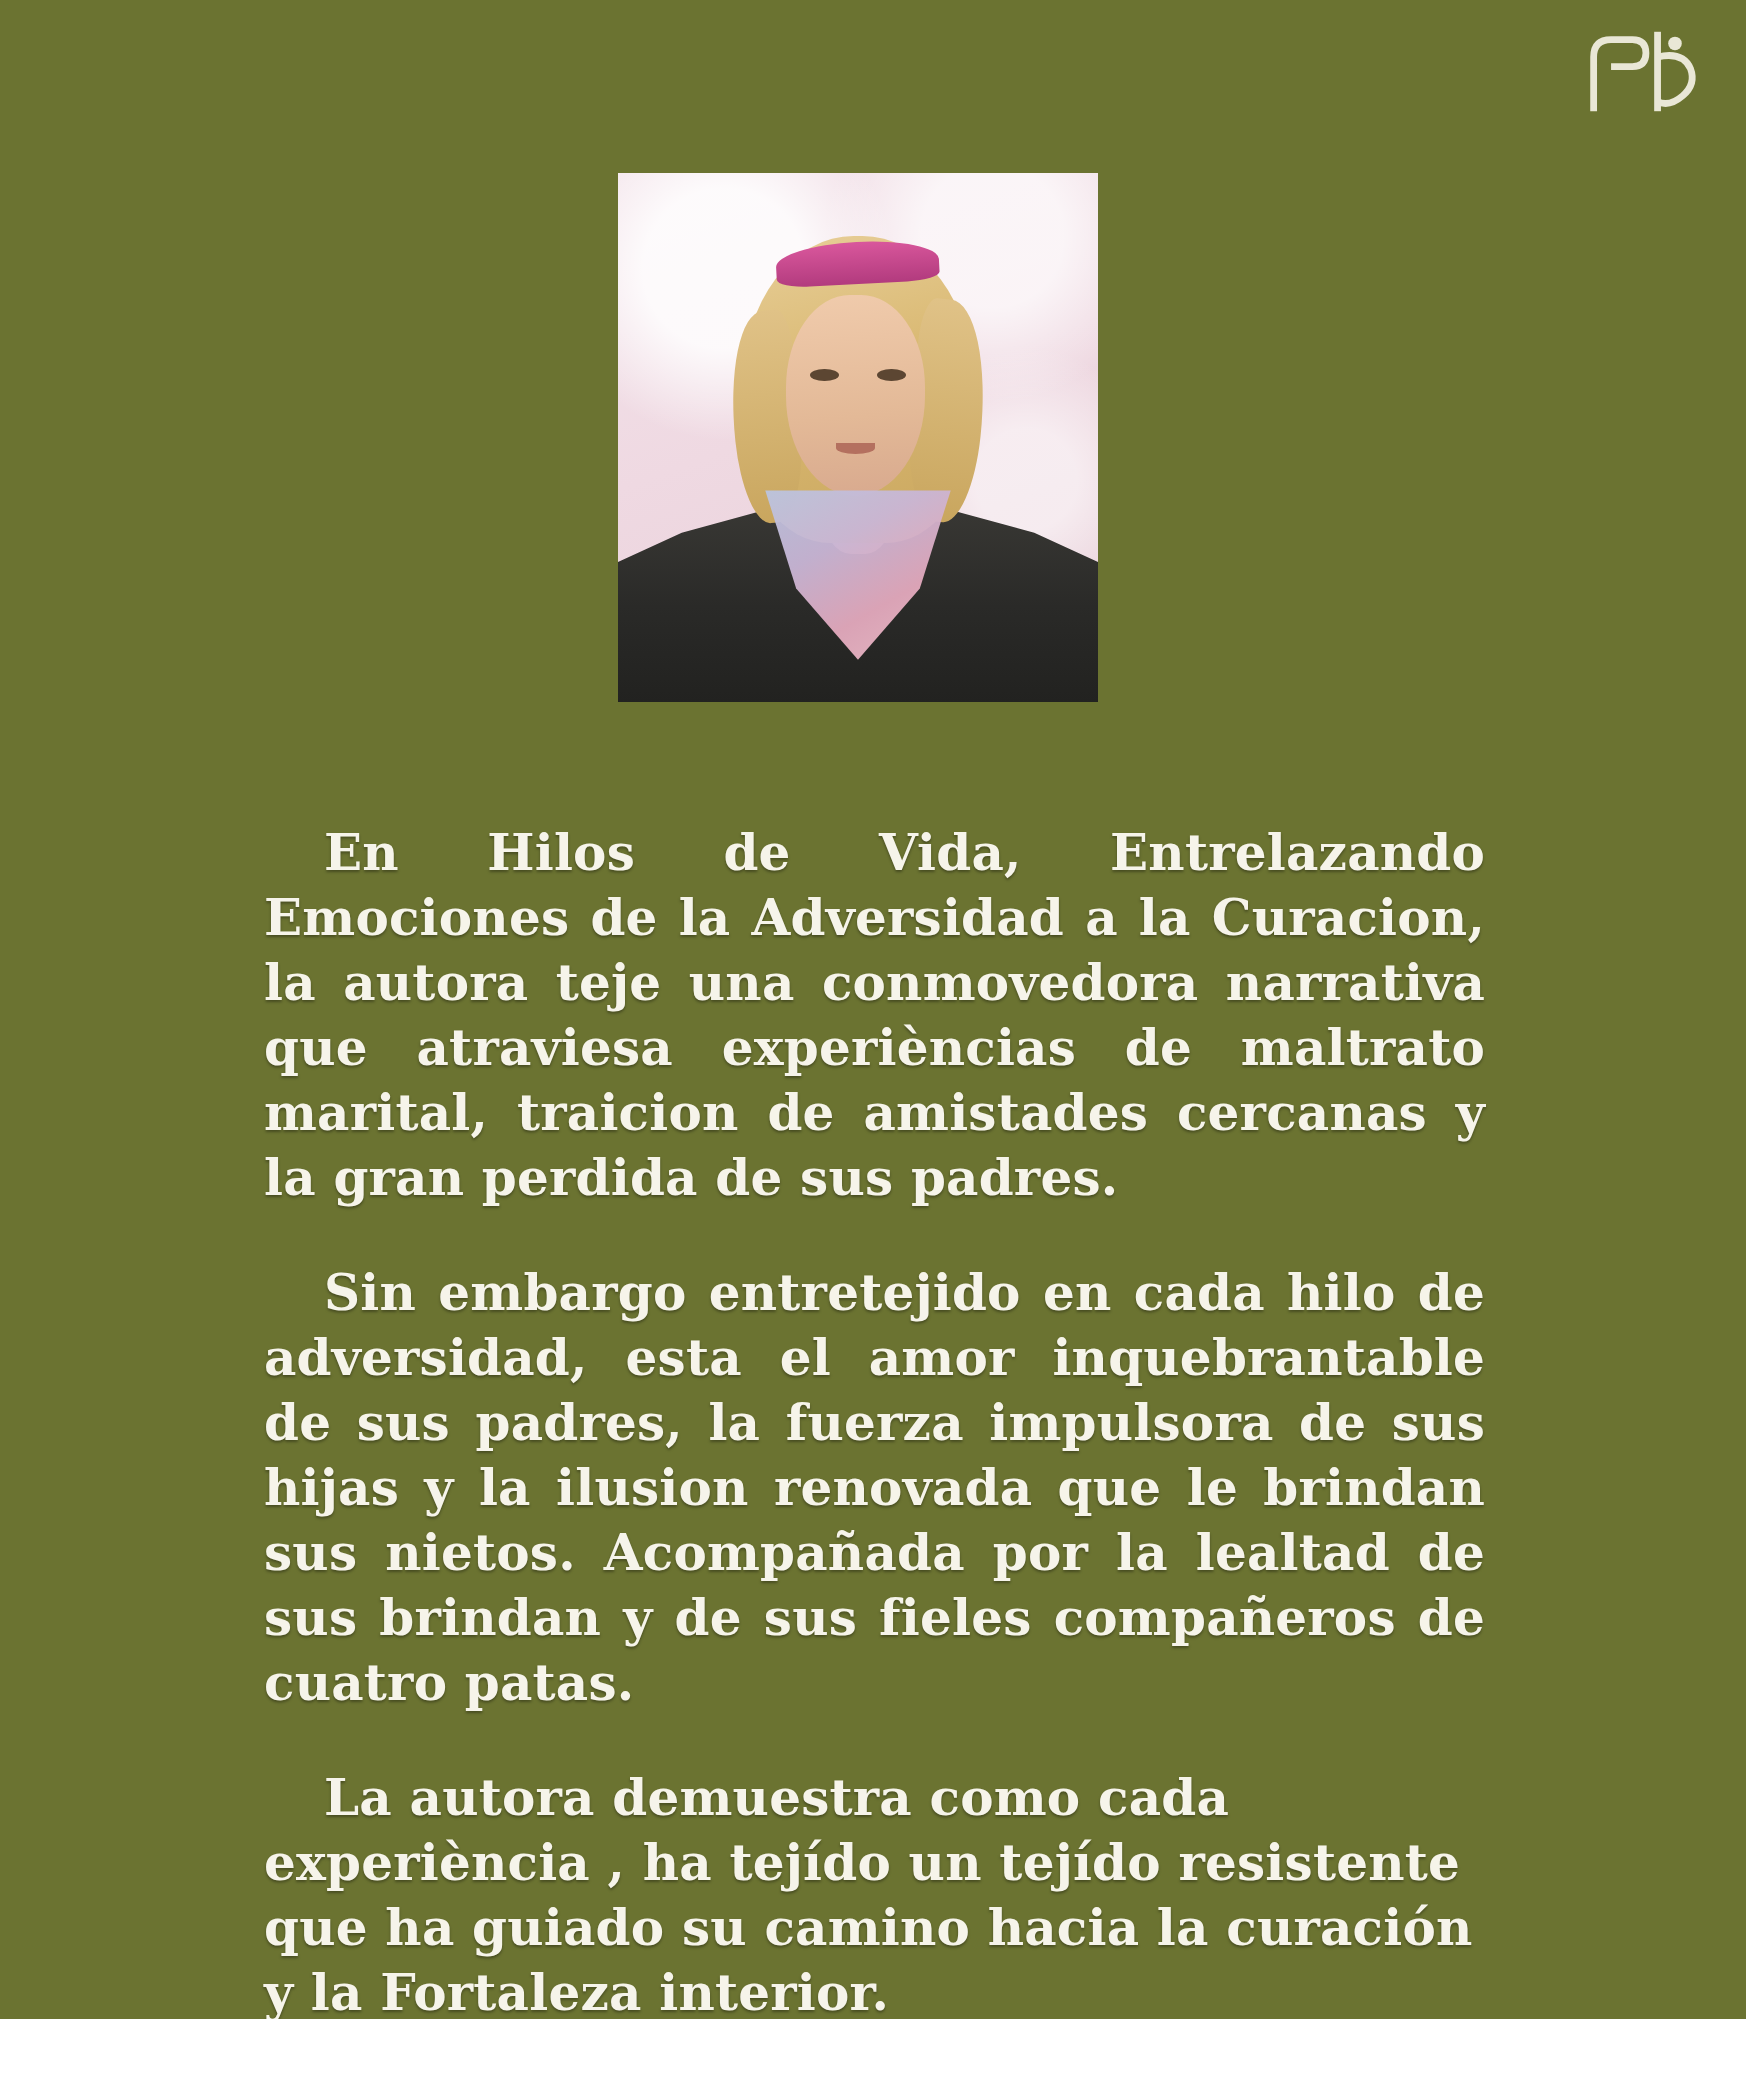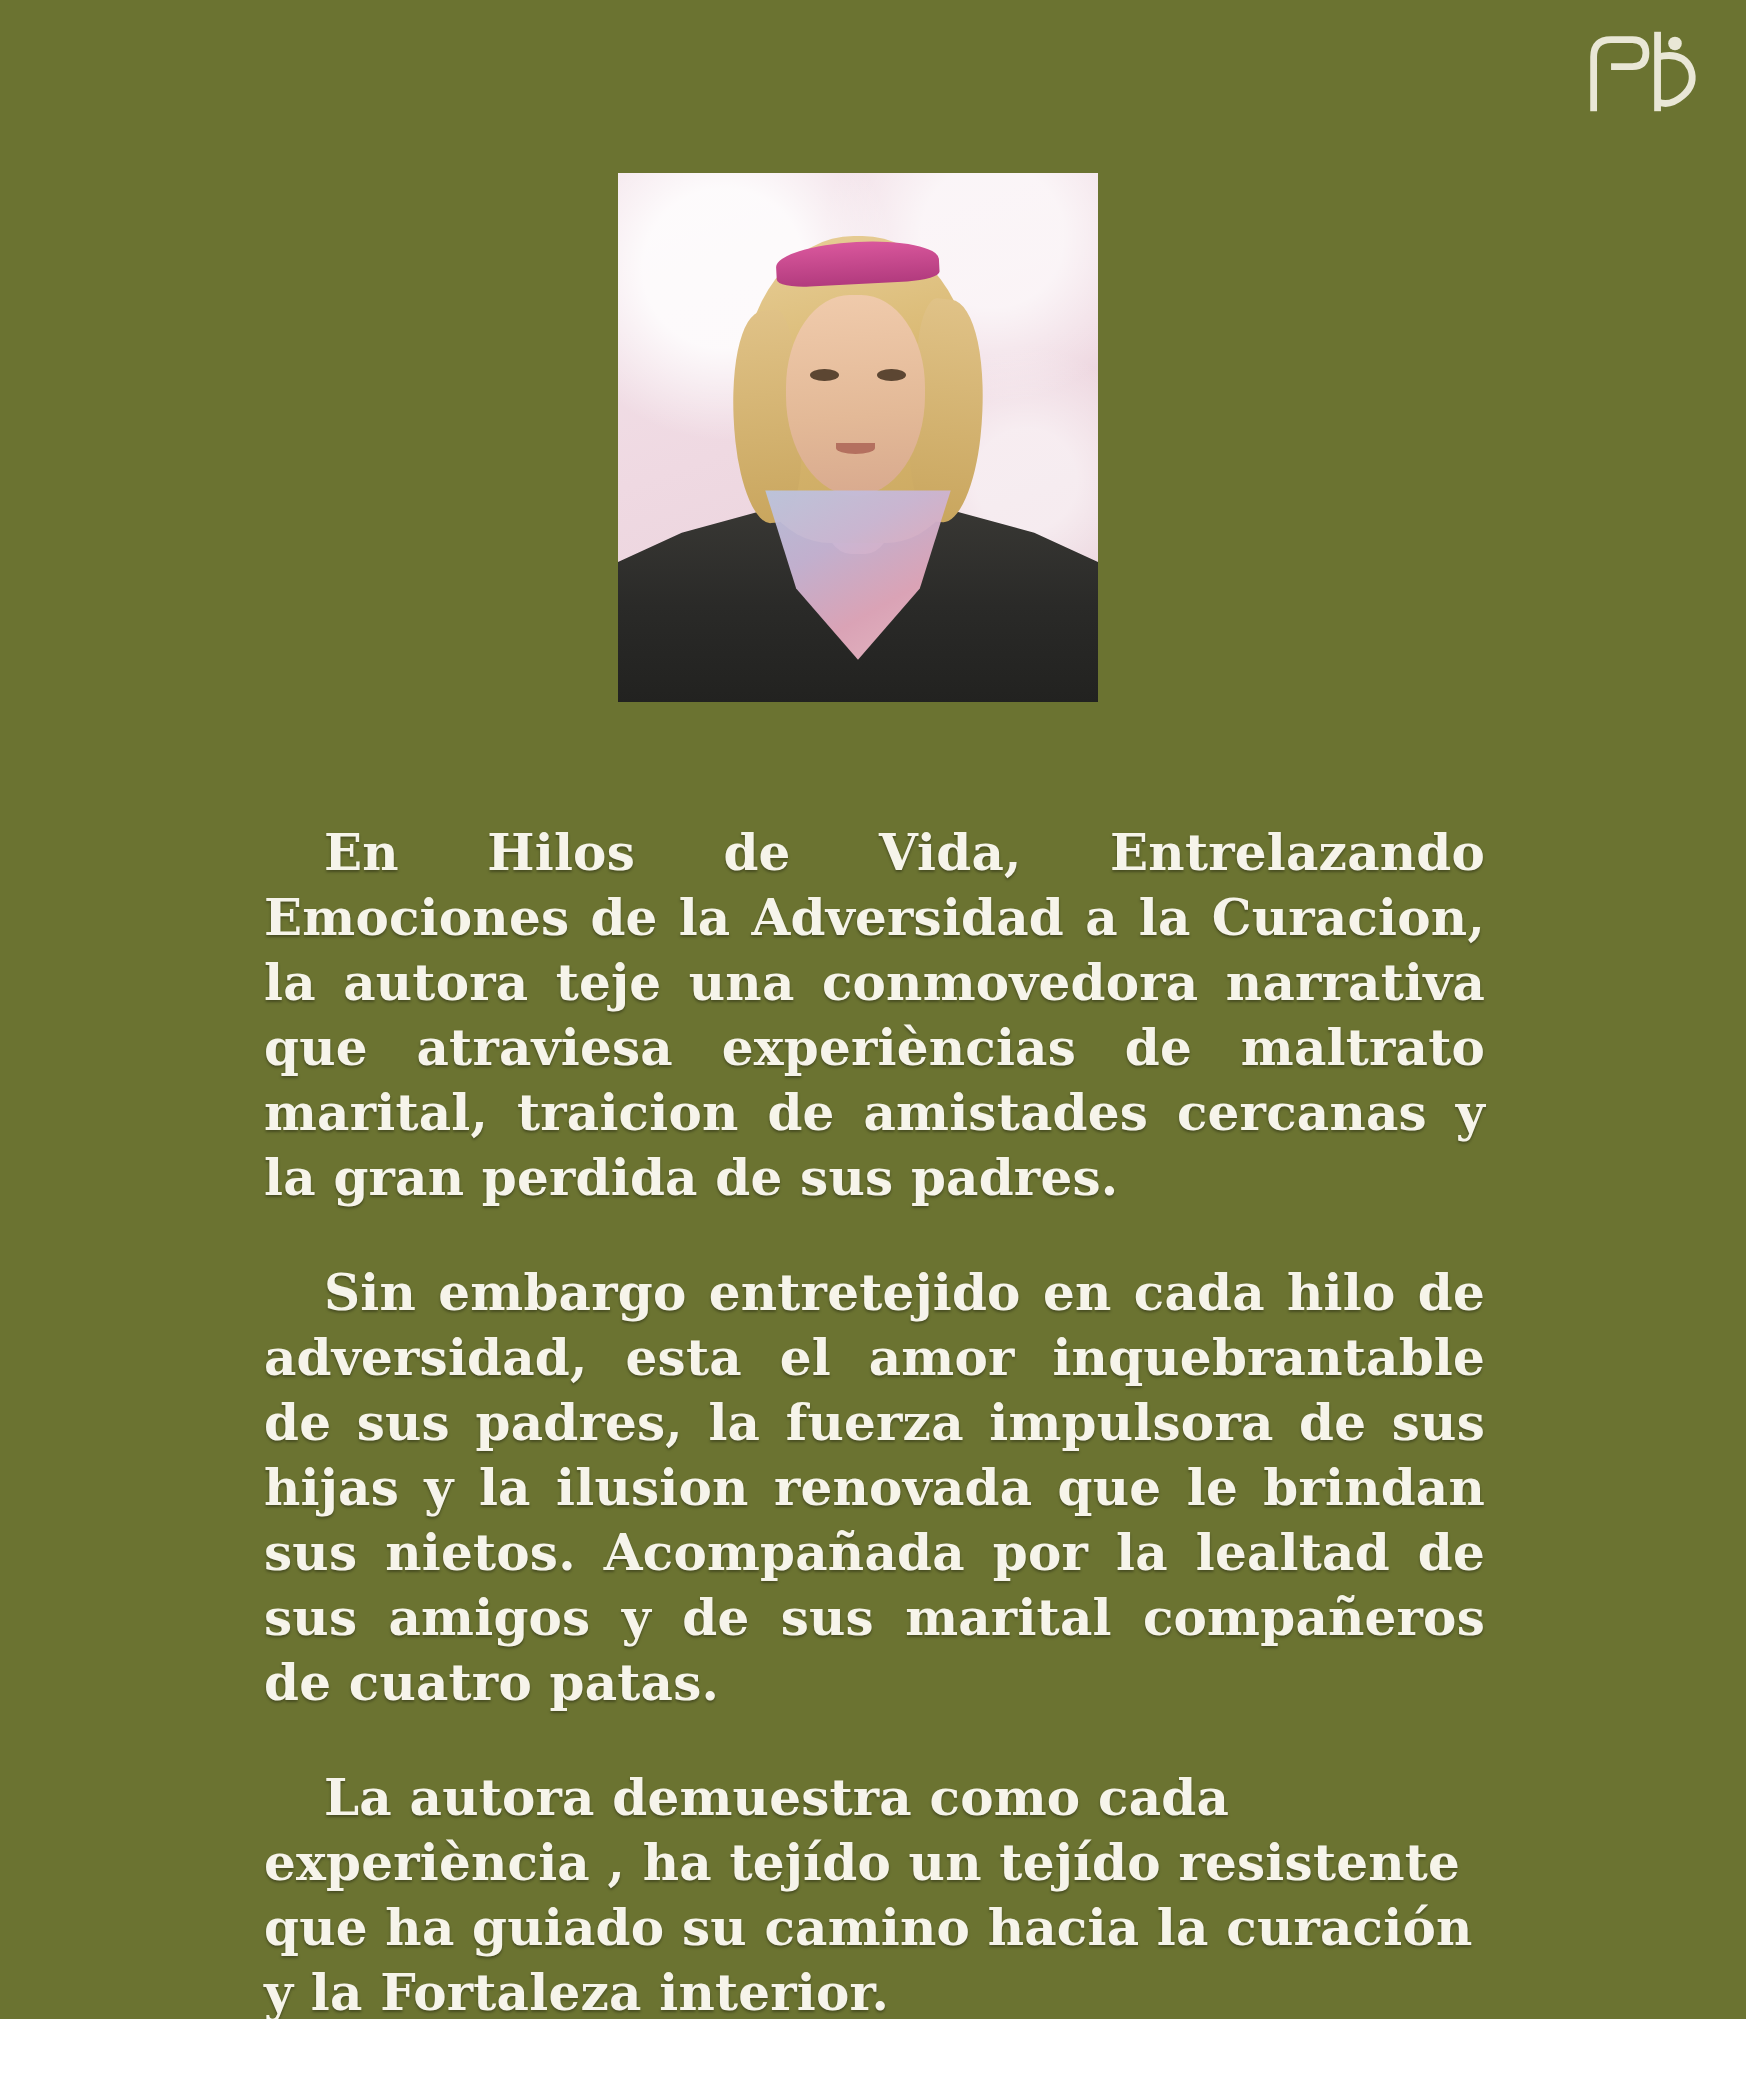--- a/index.html
+++ b/index.html
@@ -211,18 +211,18 @@
       <div class="eye-l"></div>
       <div class="eye-r"></div>
       <div class="mouth"></div>
       <div class="glasses"></div>
       <div class="scarf"></div>
     </div>
   </div>
 
   <div class="blurb">
     <p class="justify">En Hilos de Vida, Entrelazando Emociones de la Adversidad a la Curacion, la autora teje una conmovedora narrativa que atraviesa experièncias de maltrato marital, traicion de amistades cercanas y la gran perdida de sus padres.</p>
-    <p class="justify">Sin embargo entretejido en cada hilo de adversidad, esta el amor inquebrantable de sus padres, la fuerza impulsora de sus hijas y la ilusion renovada que le brindan sus nietos. Acompañada por la lealtad de sus amigos y de sus marital compañeros de cuatro patas.</p>
+    <p class="justify">Sin embargo entretejido en cada hilo de adversidad, esta el amor inquebrantable de sus padres, la fuerza impulsora de sus hijas y la ilusion renovada que le brindan sus nietos. Acompañada por la lealtad de sus brindan y de sus fieles compañeros de cuatro patas.</p>
     <p>La autora demuestra  como cada experiència , ha tejído un tejído resistente que ha guiado su camino hacia la curación y la Fortaleza interior.</p>
   </div>
 
 </div>
 
 
 </body></html>

